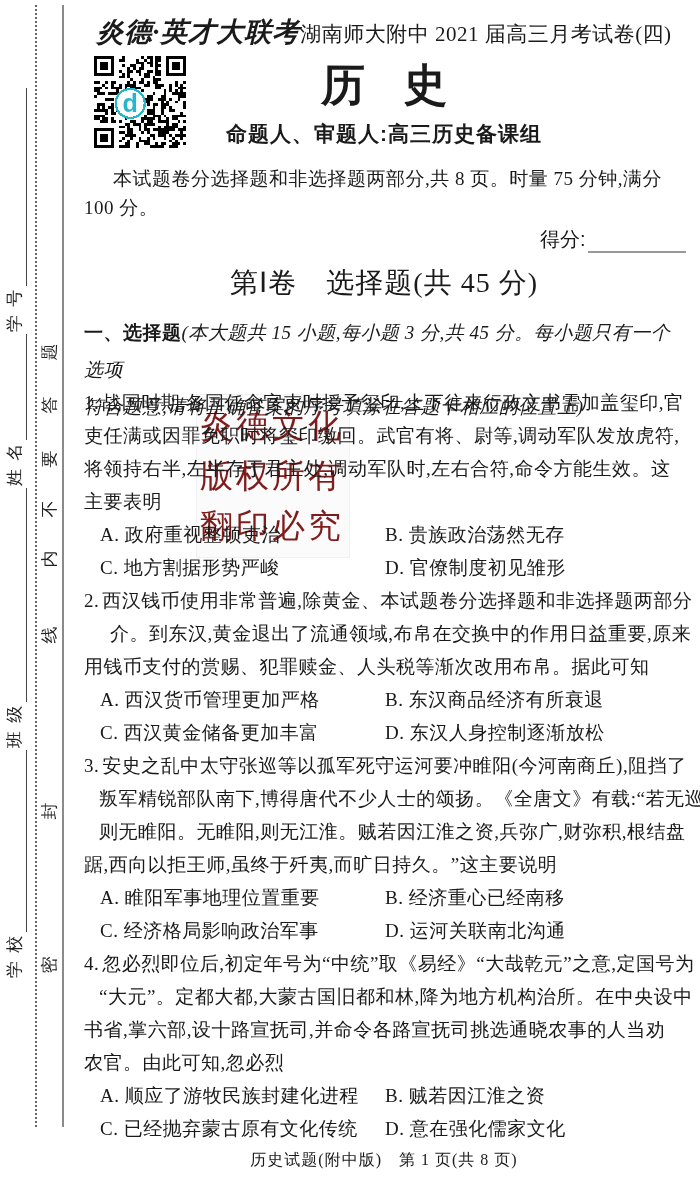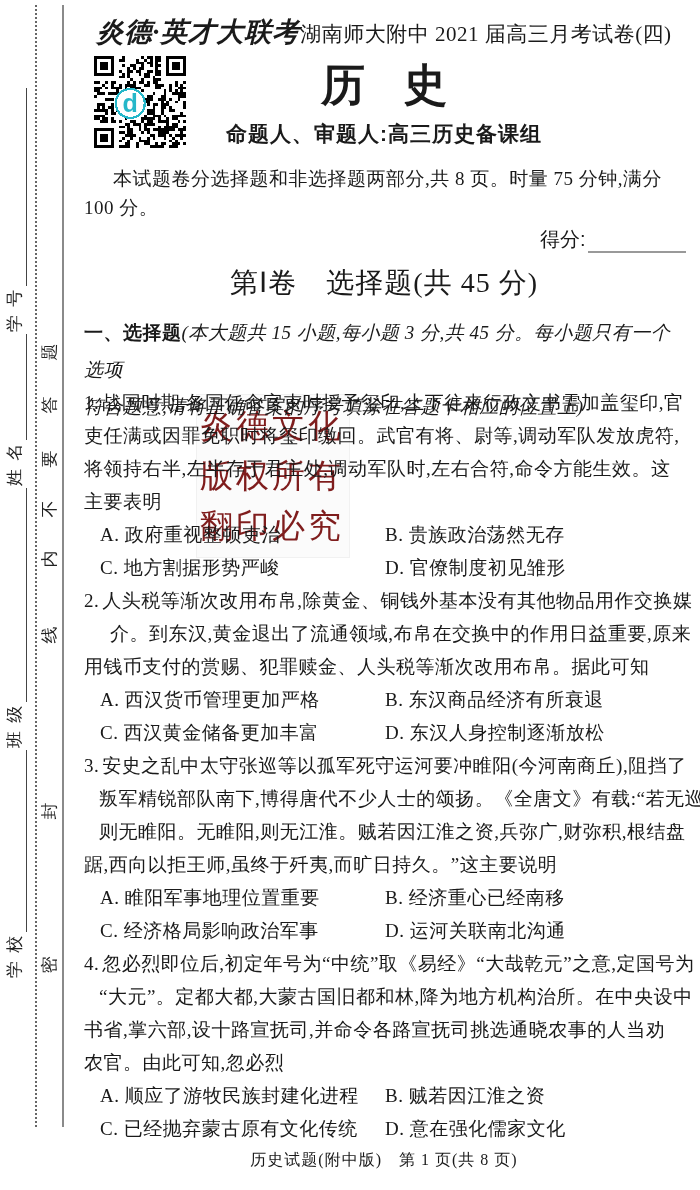--- a/index.html
+++ b/index.html
@@ -509,21 +509,21 @@
       <span class="optL">A. 政府重视整顿吏治</span>
       <span>B. 贵族政治荡然无存</span>
     </div>
     <div class="opts">
       <span class="optL">C. 地方割据形势严峻</span>
       <span>D. 官僚制度初见雏形</span>
     </div>
   </div>
 
   <div class="q" style="top:584px">
-    <div class="qline"><span class="qnum">2.</span><span>人头税等渐次改用布帛,除黄金、铜钱外基本没有其他物品用作交换媒</span></div>
+    <div class="qline"><span class="qnum">2.</span><span>西汉钱币使用非常普遍,除黄金、本试题卷分选择题和非选择题两部分</span></div>
     <div class="qline ind2">介。到东汉,黄金退出了流通领域,布帛在交换中的作用日益重要,原来</div>
     <div class="qline">用钱币支付的赏赐、犯罪赎金、人头税等渐次改用布帛。据此可知</div>
     <div class="opts">
       <span class="optL">A. 西汉货币管理更加严格</span>
       <span>B. 东汉商品经济有所衰退</span>
     </div>
     <div class="opts">
       <span class="optL">C. 西汉黄金储备更加丰富</span>
       <span>D. 东汉人身控制逐渐放松</span>
     </div>

